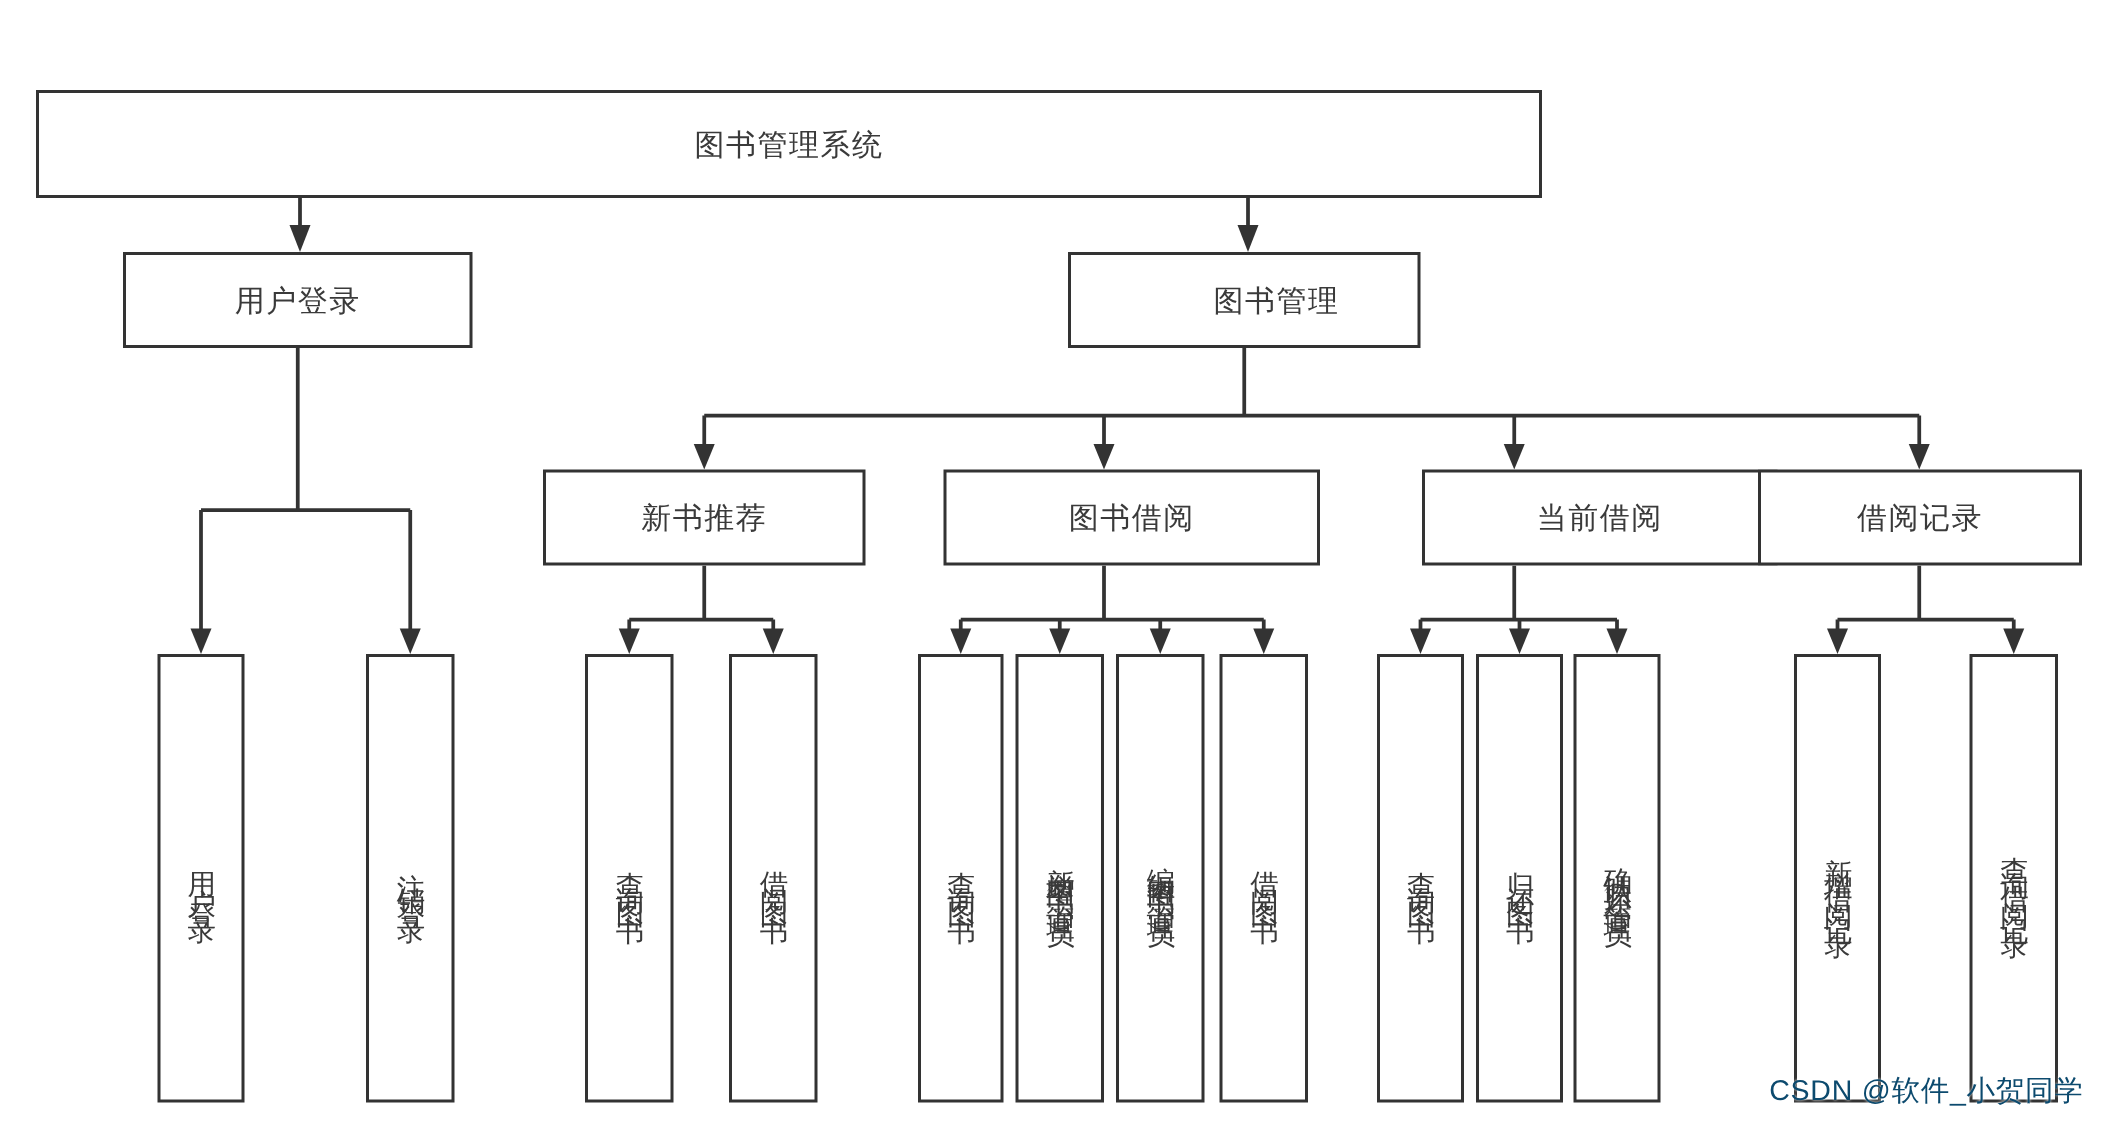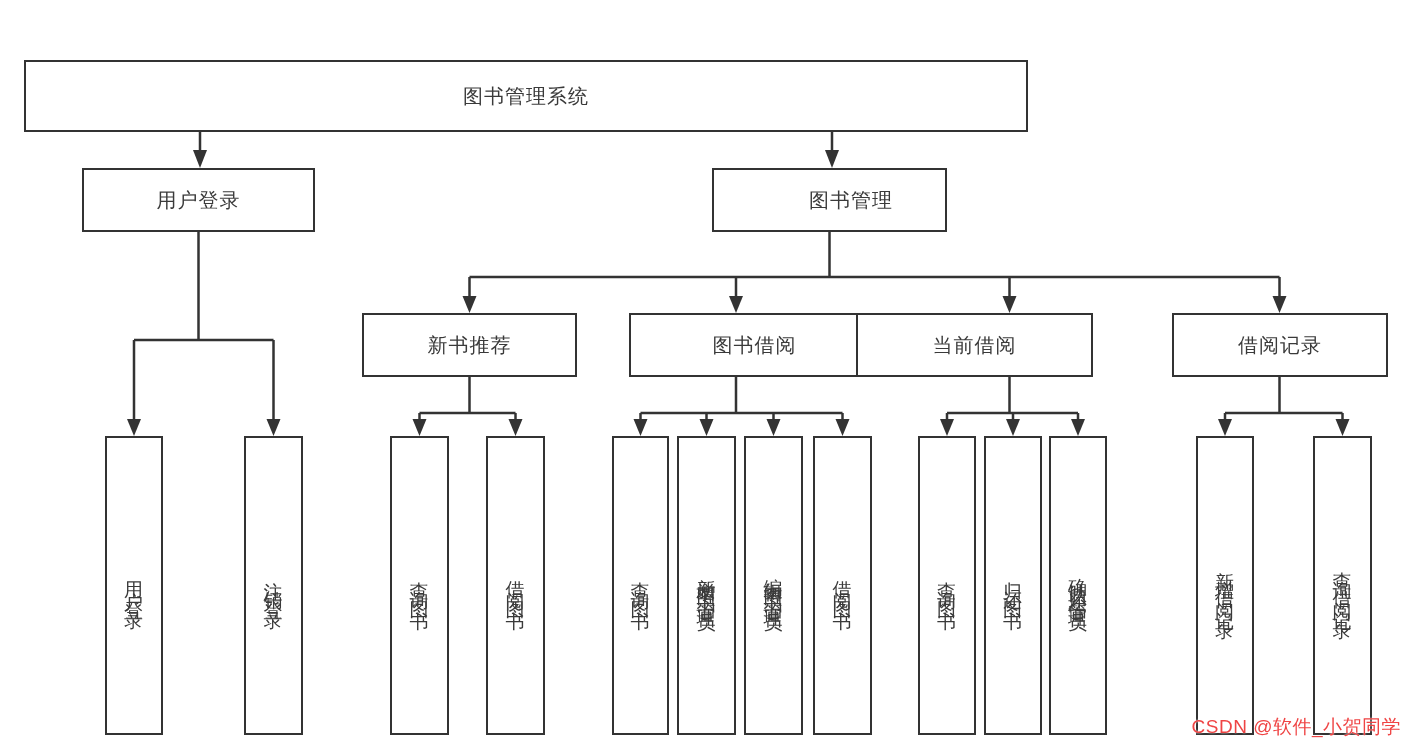--- a/index.html
+++ b/index.html
@@ -35,43 +35,43 @@
   }
   .vnode.tight{letter-spacing:5px;}
   
   .n-root{left:24px;top:13px;width:1004px;height:72px;margin-top:47px;}
   
   .n-login{left:82px;top:168px;width:233px;height:64px;}
   .n-bookmgmt{left:712px;top:168px;width:235px;height:64px;padding-left:43px;}
   
   .n-recommend{left:362px;top:313px;width:215px;height:64px;}
   .n-borrow{left:629px;top:313px;width:251px;height:64px;}
-  .n-current{left:856px;top:313px;width:237px;height:64px;}
+  .n-current{left:948px;top:313px;width:237px;height:64px;}
   .n-records{left:1172px;top:313px;width:216px;height:64px;}
   
   .leaf{top:436px;height:299px;}
   .n-leaf-login{left:105px;width:58px;}
   .n-leaf-logout{left:244px;width:59px;}
   .n-leaf-rec-query{left:390px;width:59px;}
   .n-leaf-rec-borrow{left:486px;width:59px;}
   .n-leaf-bor-query{left:612px;width:57px;}
   .n-leaf-bor-add{left:677px;width:59px;}
   .n-leaf-bor-edit{left:744px;width:59px;}
   .n-leaf-bor-borrow{left:813px;width:59px;}
   .n-leaf-cur-query{left:918px;width:58px;}
   .n-leaf-cur-return{left:984px;width:58px;}
   .n-leaf-cur-confirm{left:1049px;width:58px;}
   .n-leaf-recd-add{left:1196px;width:58px;}
   .n-leaf-recd-query{left:1313px;width:59px;}
   
   .watermark{
     position:absolute;
-    right:4px;top:714px;
+    right:16px;top:714px;
     z-index:5;
-    color:#ef4444;
+    color:#0c4a6e;
     font-size:19px;
     letter-spacing:0.5px;
     text-shadow:0 0 2px #ffffff;
     white-space:nowrap;
   }
 </style>
 </head>
 <body>
 
 <div id="canvas">

